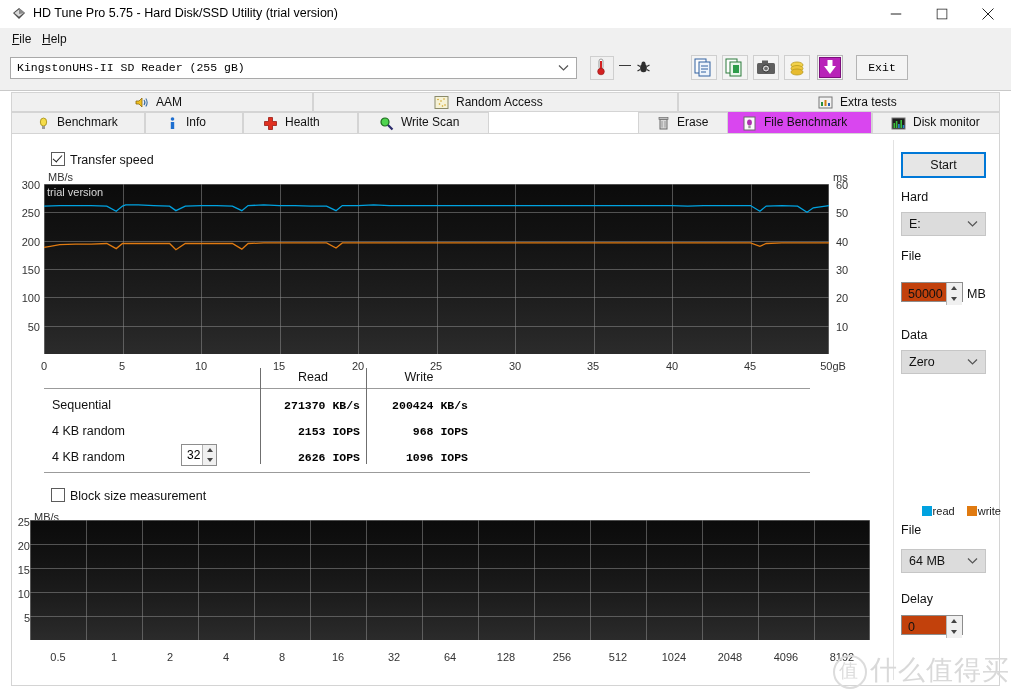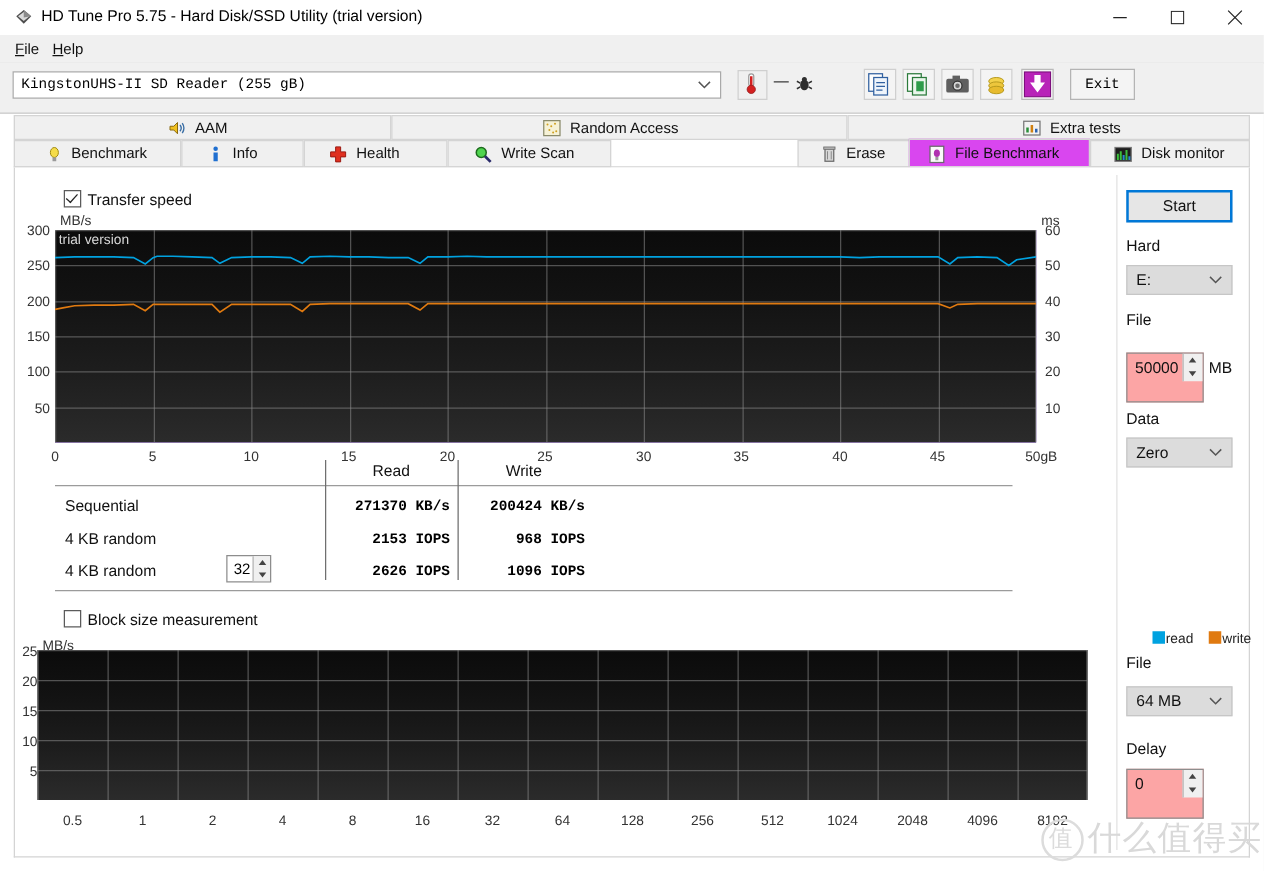--- a/index.html
+++ b/index.html
@@ -119,21 +119,21 @@
 
   
   .rp-label{position:absolute;font-size:12.5px;color:#111;}
   .start-btn{position:absolute;left:901px;top:152px;width:85px;height:26px;background:#e6e6e6;
      border:2px solid #0078d7;box-sizing:border-box;text-align:center;line-height:22px;
      font-size:12.5px;color:#111;cursor:default;}
   .combo{position:absolute;width:85px;height:24px;background:#dcdcdc;border:1px solid #c6c6c6;
      box-sizing:border-box;cursor:default;}
   .combo .v{position:absolute;left:7px;top:4px;font-size:12.5px;color:#111;}
   .combo .ar{position:absolute;right:7px;top:7px;}
-  .spinfield{position:absolute;height:40px;background:#fca5a5;border:1px solid #8d8d8d;
+  .spinfield{position:absolute;height:20px;background:#c2410c;border:1px solid #8d8d8d;
      box-sizing:border-box;}
   .spinfield .v{position:absolute;left:6px;top:4px;font-size:12.5px;color:#111;}
   .sp-bt{position:absolute;right:0;top:0;width:15px;height:22px;background:#f0f0f0;
      border-left:1px solid #b5b5b5;}
   .unit{position:absolute;font-size:12.5px;color:#111;}
 
   .watermark{position:absolute;left:832px;top:652px;font-size:27px;color:#d9d9d9;
      font-family:"DejaVu Sans",sans-serif;white-space:nowrap;letter-spacing:1px;}
   .wm-circle{position:absolute;left:833px;top:655px;width:30px;height:30px;border:2px solid #dcdcdc;
      border-radius:50%;}

